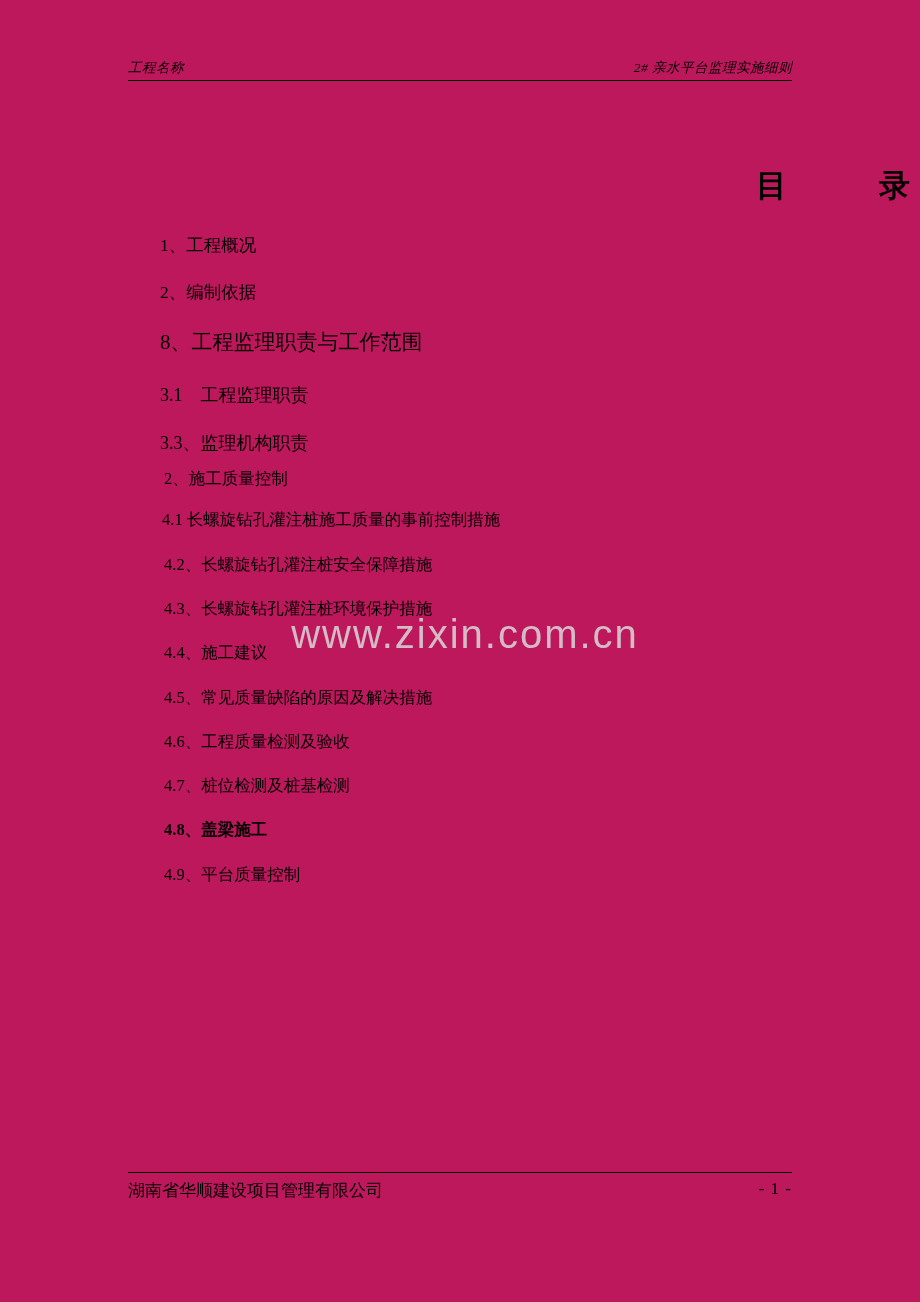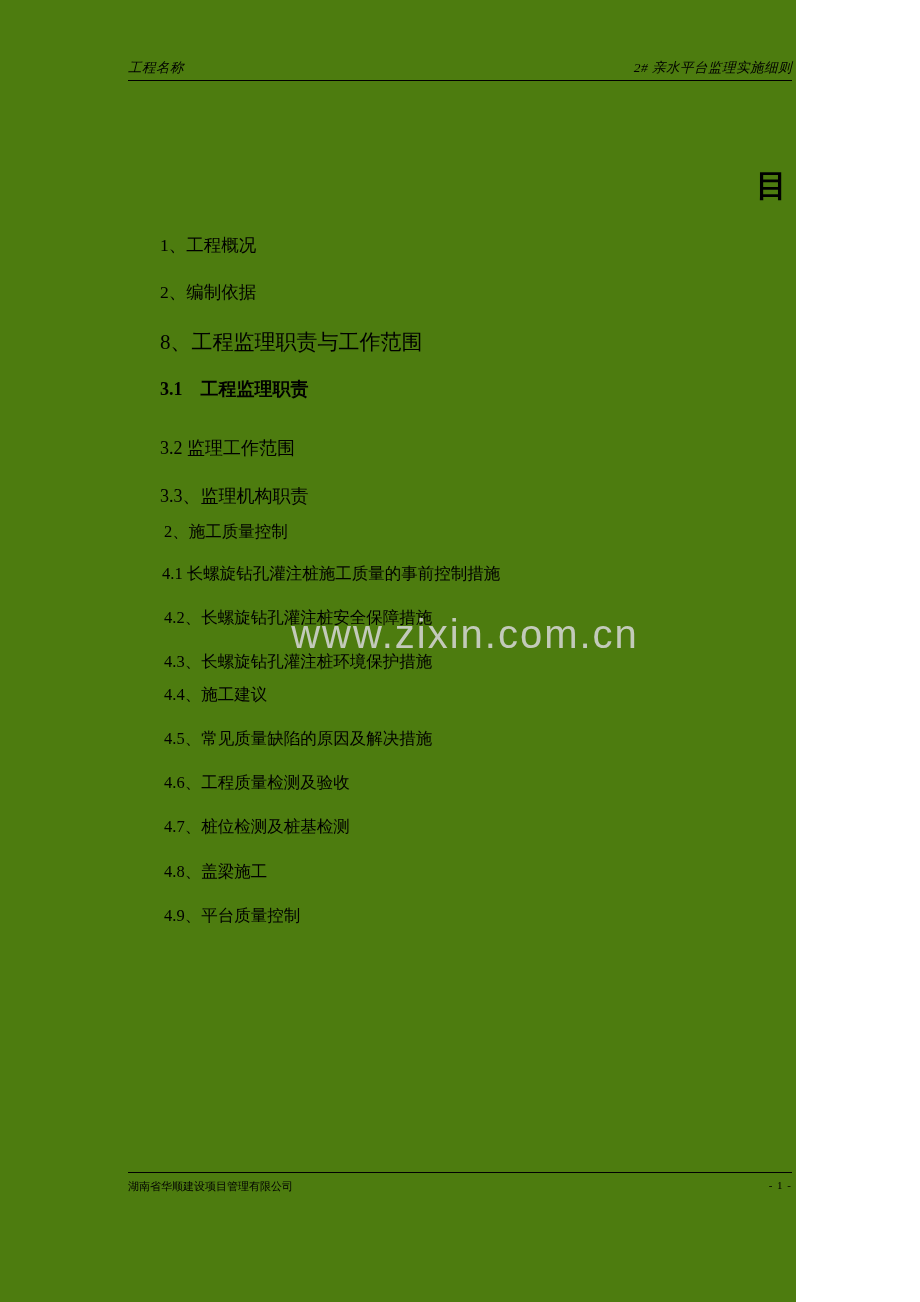--- a/index.html
+++ b/index.html
@@ -6,23 +6,23 @@
     margin: 0;
     padding: 0;
     background: #ffffff;
   }
   body {
     font-family: "Liberation Serif", "DejaVu Serif", serif;
     color: #000000;
   }
   .page {
     position: relative;
-    width: 796px;
+    width: 920px;
     height: 1302px;
-    background: #4d7c0f;
+    background: #be185d;
     overflow: hidden;
   }
 
   
   .header {
     position: absolute;
     left: 128px;
     top: 60px;
     width: 664px;
     display: flex;
@@ -99,21 +99,21 @@
   
   .footer {
     position: absolute;
     left: 128px;
     top: 1172px;
     width: 664px;
     border-top: 1px solid #000000;
     padding-top: 6px;
     display: flex;
     justify-content: space-between;
-    font-size: 11px;
+    font-size: 17px;
   }
   .footer .page-num {
     letter-spacing: 1px;
   }
 </style>
 </head>
 <body>
 
 <div class="page">
 
@@ -121,32 +121,31 @@
     <div class="left">工程名称</div>
     <div class="right">2#  亲水平台监理实施细则</div>
   </div>
 
   <div class="doc-title">目　　录</div>
 
   <div class="toc">
     <div class="toc-item lvl1" style="margin-top:6px;">1、工程概况</div>
     <div class="toc-item lvl1" style="margin-top:23px;">2、编制依据</div>
     <div class="toc-item big" style="margin-top:24px;">8、工程监理职责与工作范围</div>
-    <div class="toc-item lvl2" style="margin-top:20px;font-weight:bold;">3.1　工程监理职责</div>
-    <div class="toc-item lvl2" style="margin-top:35px;">3.2 监理工作范围</div>
+    <div class="toc-item lvl2" style="margin-top:26px;">3.1　工程监理职责</div>
     <div class="toc-item lvl2" style="margin-top:24px;">3.3、监理机构职责</div>
     <div class="toc-item small" style="margin-top:13px; margin-left:4px;">2、施工质量控制</div>
     <div class="toc-item small" style="margin-top:19px; margin-left:2px;">4.1 长螺旋钻孔灌注桩施工质量的事前控制措施</div>
     <div class="toc-item small" style="margin-top:22px; margin-left:4px;">4.2、长螺旋钻孔灌注桩安全保障措施</div>
     <div class="toc-item small" style="margin-top:22px; margin-left:4px;">4.3、长螺旋钻孔灌注桩环境保护措施</div>
-    <div class="toc-item small" style="margin-top:10px; margin-left:4px;">4.4、施工建议</div>
+    <div class="toc-item small" style="margin-top:22px; margin-left:4px;">4.4、施工建议</div>
     <div class="toc-item small" style="margin-top:22px; margin-left:4px;">4.5、常见质量缺陷的原因及解决措施</div>
     <div class="toc-item small" style="margin-top:22px; margin-left:4px;">4.6、工程质量检测及验收</div>
     <div class="toc-item small" style="margin-top:22px; margin-left:4px;">4.7、桩位检测及桩基检测</div>
-    <div class="toc-item small" style="margin-top:22px; margin-left:4px;">4.8、盖梁施工</div>
+    <div class="toc-item small" style="margin-top:22px; margin-left:4px;font-weight:bold;">4.8、盖梁施工</div>
     <div class="toc-item small" style="margin-top:22px; margin-left:4px;">4.9、平台质量控制</div>
   </div>
 
   <div class="watermark">www.zixin.com.cn</div>
 
   <div class="footer">
     <div>湖南省华顺建设项目管理有限公司</div>
     <div class="page-num">- 1 -</div>
   </div>
 

